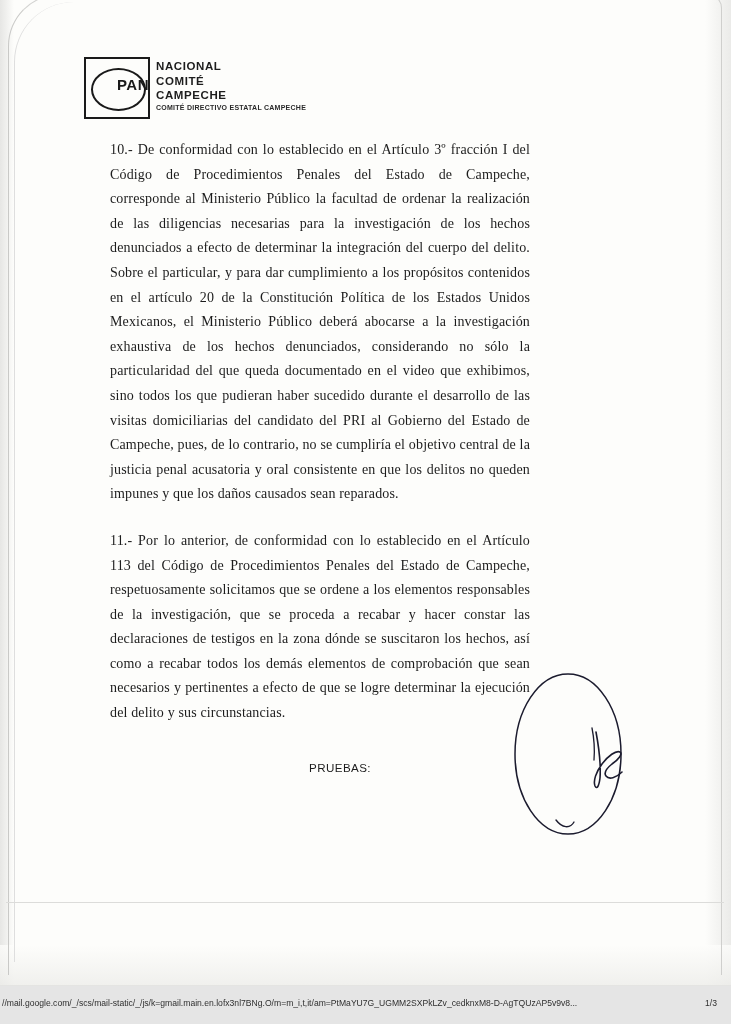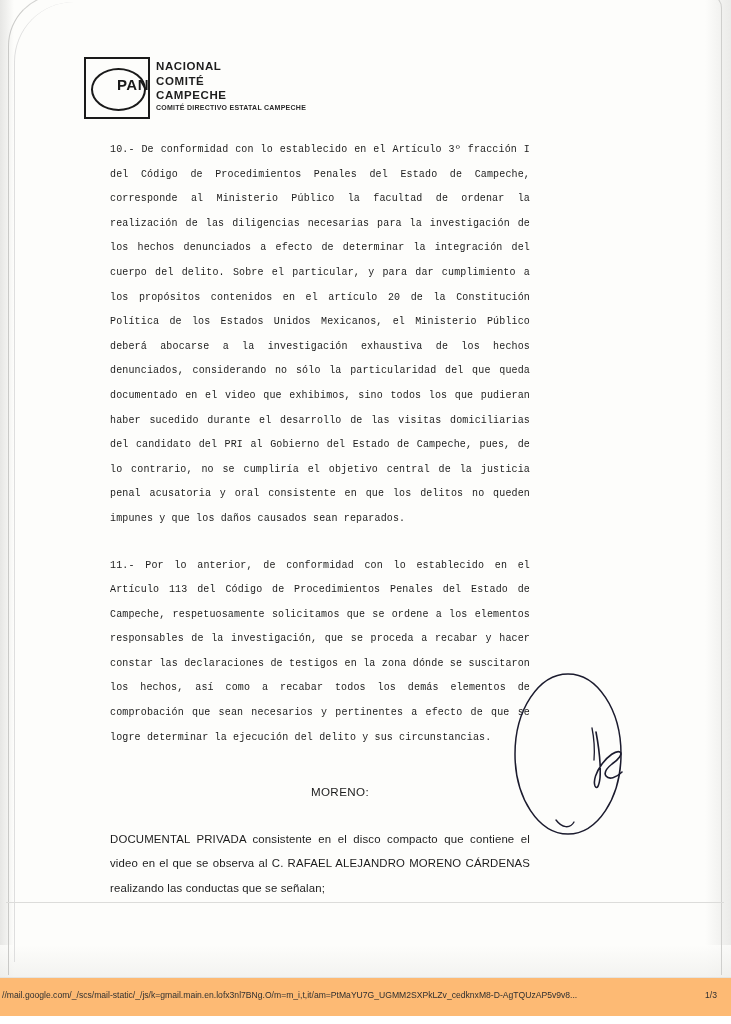--- a/index.html
+++ b/index.html
@@ -162,22 +162,22 @@
   }
 
   
   .doc-body {
     position: absolute;
     top: 138px;
     left: 110px;
     width: 420px;
   }
   .para {
-    font-family: Liberation Mono, monospace;
-    font-size: 10px;
+    font-family: Liberation Serif, serif;
+    font-size: 14px;
     line-height: 24.6px;
     color: #1c1c1c;
     text-align: justify;
     text-justify: inter-word;
     letter-spacing: 0.15px;
     margin: 0 0 22px 0;
   }
   .para:last-child { margin-bottom: 0; }
 
   .centered-label {
@@ -208,24 +208,24 @@
     left: 508px;
     width: 132px;
     height: 180px;
     pointer-events: none;
   }
 
   
   .footer-bar {
     position: absolute;
     left: 0;
-    bottom: 8px;
+    bottom: 0;
     width: 731px;
     height: 38px;
-    background: #fdba74;
+    background: #e5e5e5;
     border-top: 0.8px solid #e4e4e2;
   }
   .footer-url {
     position: absolute;
     left: 2px;
     top: 12px;
     font-family: "Liberation Sans", sans-serif;
     font-size: 8.6px;
     color: #2f2f2f;
     white-space: nowrap;
@@ -264,22 +264,21 @@
       <div class="lh-line">NACIONAL</div>
       <div class="lh-line">COMITÉ</div>
       <div class="lh-line">CAMPECHE</div>
       <div class="lh-sub">COMITÉ DIRECTIVO ESTATAL CAMPECHE</div>
     </div>
   </div>
 
   <div class="doc-body">
     <p class="para">10.- De conformidad con lo establecido en el Artículo 3º fracción I del Código de Procedimientos Penales del Estado de Campeche, corresponde al Ministerio Público la facultad de ordenar la realización de las diligencias necesarias para la investigación de los hechos denunciados a efecto de determinar la integración del cuerpo del delito. Sobre el particular, y para dar cumplimiento a los propósitos contenidos en el artículo 20 de la Constitución Política de los Estados Unidos Mexicanos, el Ministerio Público deberá abocarse a la investigación exhaustiva de los hechos denunciados, considerando no sólo la particularidad del que queda documentado en el video que exhibimos, sino todos los que pudieran haber sucedido durante el desarrollo de las visitas domiciliarias del candidato del PRI al Gobierno del Estado de Campeche, pues, de lo contrario, no se cumpliría el objetivo central de la justicia penal acusatoria y oral consistente en que los delitos no queden impunes y que los daños causados sean reparados.</p>
     <p class="para">11.- Por lo anterior, de conformidad con lo establecido en el Artículo 113 del Código de Procedimientos Penales del Estado de Campeche, respetuosamente solicitamos que se ordene a los elementos responsables de la investigación, que se proceda a recabar y hacer constar las declaraciones de testigos en la zona dónde se suscitaron los hechos, así como a recabar todos los demás elementos de comprobación que sean necesarios y pertinentes a efecto de que se logre determinar la ejecución del delito y sus circunstancias.</p>
-    <div class="centered-label">MORENO:</div>
-    <p class="para-evidence">DOCUMENTAL PRIVADA consistente en el disco compacto que contiene el video en el que se observa al C. RAFAEL ALEJANDRO MORENO CÁRDENAS realizando las conductas que se señalan;</p>
+    <div class="centered-label">PRUEBAS:</div>
   </div>
 
   <svg class="signature" viewBox="0 0 132 180">
     <ellipse cx="60" cy="86" rx="53" ry="80" fill="none" stroke="#1b1b2e" stroke-width="1.5"></ellipse>
     <path d="M88 64 C91 80, 93 96, 92 110 C91 118, 89 122, 87 118 C85 113, 88 104, 94 96 C100 88, 108 82, 112 84 C115 86, 110 92, 104 96 C99 100, 95 104, 98 108 C101 112, 108 110, 114 104" fill="none" stroke="#1b1b2e" stroke-width="1.6" stroke-linecap="round"></path>
     <path d="M84 60 C86 70, 87 80, 86 92" fill="none" stroke="#1b1b2e" stroke-width="1.3" stroke-linecap="round"></path>
     <path d="M48 152 C54 160, 62 161, 66 154" fill="none" stroke="#1b1b2e" stroke-width="1.4" stroke-linecap="round"></path>
   </svg>
 </div>
 

